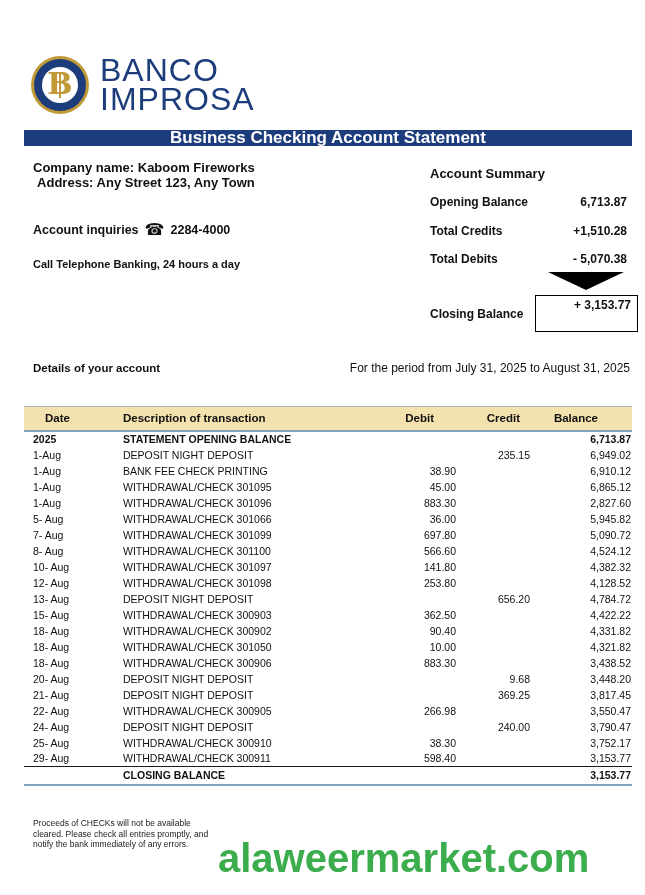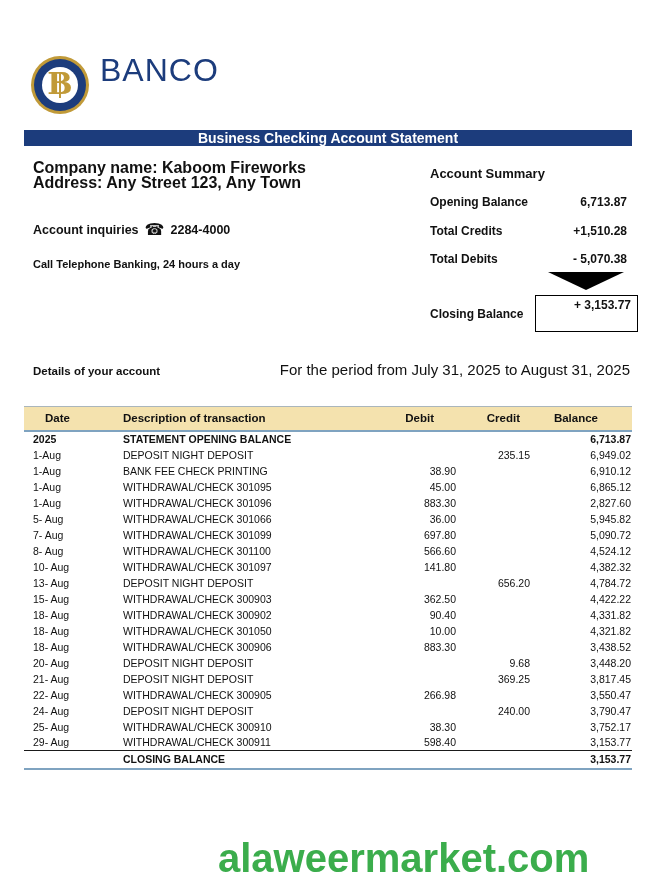--- a/index.html
+++ b/index.html
@@ -19,26 +19,26 @@
     display:flex; align-items:center; justify-content:center; }
   .logo-letter { font-family:"DejaVu Serif", serif; font-weight:bold;
     font-size:30px; color:#c19a38; line-height:1; position:relative; top:-1px; }
   .logo-bar { position:absolute; left:50%; top:5px; bottom:5px; width:2px;
     margin-left:-1px; background:#c19a38; }
   .wordmark { position:absolute; left:69px; top:2px; color:#1c3c7c;
     font-size:32px; line-height:29px; letter-spacing:1px; font-weight:normal; }
 
   
   .banner { position:absolute; top:130px; left:24px; width:608px; height:16px;
-    background:#1c3c7c; color:#fff; font-weight:bold; font-size:14px;
+    background:#1c3c7c; color:#fff; font-weight:bold; font-size:17px;
     text-align:center; line-height:16px; }
 
   
   .company { position:absolute; top:160px; left:33px; font-weight:bold;
-    font-size:16px; line-height:15px; }
+    font-size:13px; line-height:15px;text-align:right; }
   .inquiries { position:absolute; top:222px; left:33px; font-weight:bold;
     font-size:12.5px; display:flex; align-items:center; gap:6px; }
   .phone-icon { font-family:"DejaVu Sans", sans-serif; font-size:16px; line-height:1; }
   .tel-banking { position:absolute; top:258px; left:33px; font-weight:bold; font-size:11px; }
 
   
   .summary { position:absolute; top:166px; left:430px; width:203px; }
   .summary-title { font-weight:bold; font-size:13px; }
   .summary-row { position:absolute; left:0; right:0; display:flex;
     justify-content:space-between; font-weight:bold; font-size:12px; }
@@ -53,21 +53,21 @@
     display:flex; align-items:center; justify-content:space-between; }
   .closing-label { font-weight:bold; font-size:12px; }
   .closing-box { width:103px; height:37px; border:1px solid #000;
     font-weight:bold; font-size:12px; text-align:right; line-height:19px;
     padding-right:6px; background:#fff; }
 
   
   .details-line { position:absolute; top:361px; left:33px; width:597px;
     display:flex; justify-content:space-between; align-items:baseline; }
   .details-title { font-weight:bold; font-size:11.5px; }
-  .details-period { font-size:15px; }
+  .details-period { font-size:12px; }
 
   
   .txn-table { position:absolute; top:406px; left:24px; width:608px;
     border-collapse:collapse; table-layout:fixed; font-size:10.5px; }
   .txn-table col.c-date { width:96px; }
   .txn-table col.c-desc { width:260px; }
   .txn-table col.c-debit { width:76px; }
   .txn-table col.c-credit { width:74px; }
   .txn-table col.c-balance { width:102px; }
   .txn-table th { background:#f4e2ae; height:24px; font-size:11.5px;
@@ -103,20 +103,21 @@
     <div class="logo">
       <div class="logo-navy">
         <div class="logo-white">
           <div class="logo-bar"></div>
           <span class="logo-letter">B</span>
         </div>
       </div>
     </div>
     <div class="wordmark">
       <div>BANCO</div>
+      <div>IMPROSA</div>
     </div>
   </div>
 
   <div class="banner">Business Checking Account Statement</div>
 
   <div class="company">
     <div>Company name: Kaboom Fireworks</div>
     <div>Address: Any Street 123, Any Town</div>
   </div>
   <div class="inquiries">
@@ -227,20 +228,27 @@
           <td class="col-balance">4,524.12</td>
         </tr>
         <tr>
           <td class="col-date">10- Aug</td>
           <td class="col-desc">WITHDRAWAL/CHECK 301097</td>
           <td class="col-debit">141.80</td>
           <td class="col-credit"></td>
           <td class="col-balance">4,382.32</td>
         </tr>
         <tr>
+          <td class="col-date">12- Aug</td>
+          <td class="col-desc">WITHDRAWAL/CHECK 301098</td>
+          <td class="col-debit">253.80</td>
+          <td class="col-credit"></td>
+          <td class="col-balance">4,128.52</td>
+        </tr>
+        <tr>
           <td class="col-date">13- Aug</td>
           <td class="col-desc">DEPOSIT NIGHT DEPOSIT</td>
           <td class="col-debit"></td>
           <td class="col-credit">656.20</td>
           <td class="col-balance">4,784.72</td>
         </tr>
         <tr>
           <td class="col-date">15- Aug</td>
           <td class="col-desc">WITHDRAWAL/CHECK 300903</td>
           <td class="col-debit">362.50</td>
@@ -313,15 +321,20 @@
         <tr class="bold closing">
           <td class="col-date"></td>
           <td class="col-desc">CLOSING BALANCE</td>
           <td class="col-debit"></td>
           <td class="col-credit"></td>
           <td class="col-balance">3,153.77</td>
         </tr>
       </tbody>
   </table>
 
+  <div class="footnote">
+    <div>Proceeds of CHECKs will not be available</div>
+    <div>cleared. Please check all entries promptly, and</div>
+    <div>notify the bank immediately of any errors.</div>
+  </div>
   <div class="watermark" style="color: rgb(59, 173, 76);">alaweermarket.com</div>
 
 </div>
 
 </body></html>

